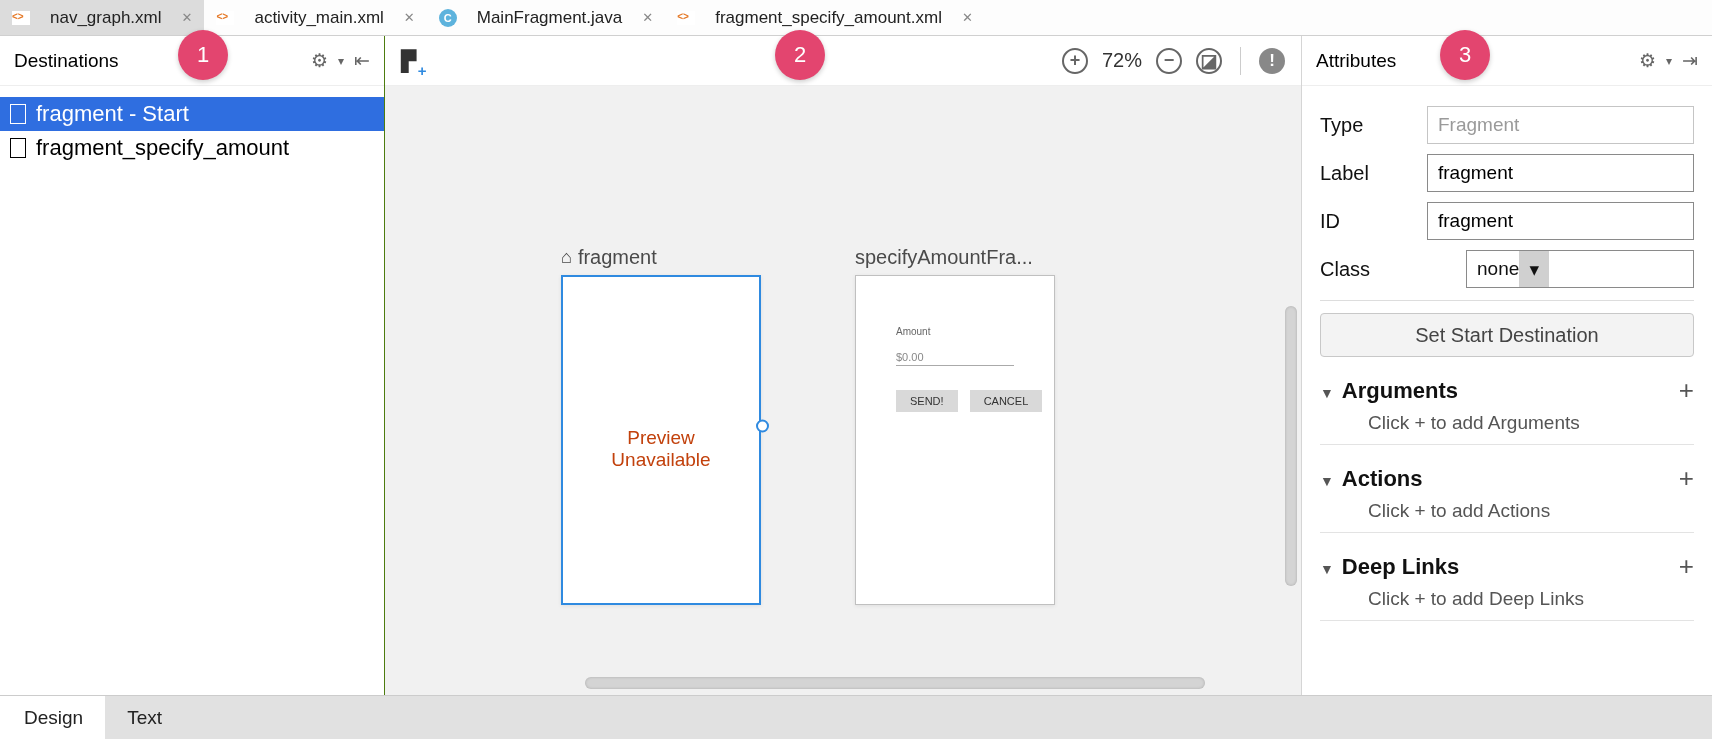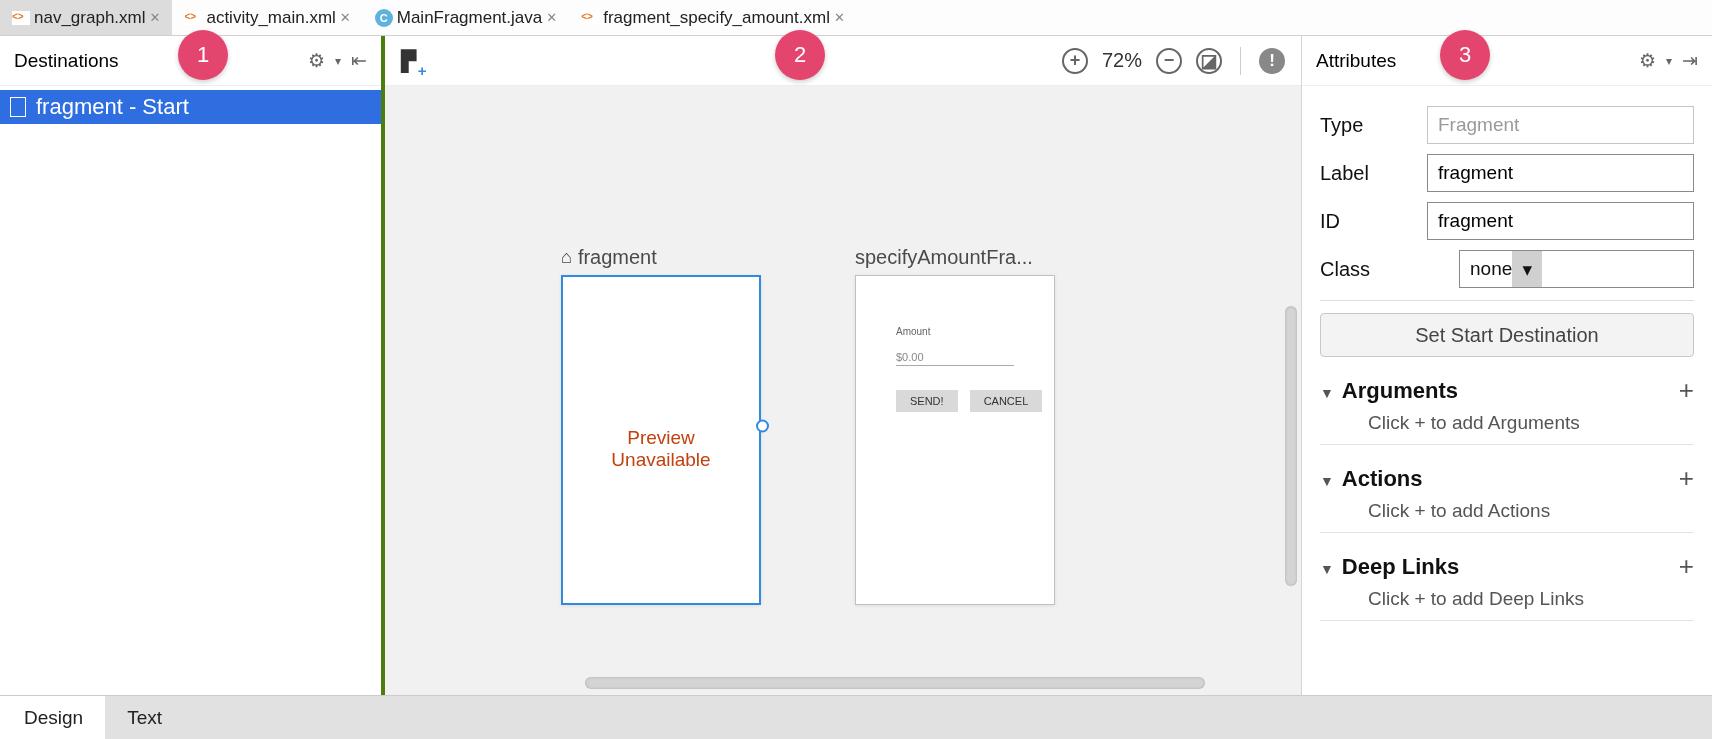--- a/index.html
+++ b/index.html
@@ -1,28 +1,28 @@
 <!DOCTYPE html>
 <html><head>
 <meta charset="utf-8">
 <style>
   * { box-sizing: border-box; margin: 0; padding: 0; }
   html, body { width: 1712px; height: 739px; font-family: -apple-system, "Helvetica Neue", Arial, sans-serif; background: #f0f0f0; overflow: hidden; }
   
   .tab-bar { height: 36px; background: #fdfdfd; display: flex; align-items: stretch; border-bottom: 1px solid #d0d0d0; }
-  .tab { display: flex; align-items: center; padding: 0 12px; font-size: 17px; color: #222; gap: 4px; }
+  .tab { display: flex; align-items: center; padding: 0 12px; font-size: 17px; color: #222; gap: 20px; }
   .tab.active { background: #dcdcdc; }
   .tab .tab-icon { width: 18px; height: 14px; display:inline-block; }
   .tab .close { color:#888; font-size:13px; cursor:pointer; }
   .xml-ic { background: linear-gradient(#fff,#fff); position:relative; }
   .xml-ic::before { content:"<>"; font-size:10px; color:#e57826; font-weight:bold; position:absolute; left:0; top:0; }
   .c-ic { width:18px;height:18px;border-radius:50%;background:#5db3dd;color:#fff; display:flex;align-items:center;justify-content:center;font-size:11px;font-weight:bold;}
   
   .main { display:flex; height: calc(100% - 36px - 44px); }
-  .left  { width: 385px; background:#fff; border-right:4px solid #4d7c0f; display:flex; flex-direction:column; }
+  .left  { width: 385px; background:#fff; border-right:1px solid #4d7c0f; display:flex; flex-direction:column;gap:7px; }
   .center{ flex:1; background:#f1f1f1; position:relative; border-right:1px solid #d5d5d5; display:flex; flex-direction:column;}
   .right { width: 410px; background:#fff; display:flex; flex-direction:column; }
   
   .panel-hdr { height: 50px; display:flex; align-items:center; justify-content:space-between; padding:0 14px; border-bottom:1px solid #eee; font-size:19px;}
   .panel-hdr .tools { display:flex; gap:10px; align-items:center; color:#666;}
   
   .dest-list { padding-top:4px;}
   .dest-item { display:flex; align-items:center; gap:10px; padding:4px 10px; font-size:22px; }
   .dest-item.selected { background:#2f6ee0; color:#fff; }
   .doc-ic { width:16px; height:20px; border:1.5px solid currentColor; display:inline-block; }
@@ -42,21 +42,21 @@
   .frag.selected .handle { width:13px;height:13px;border:2.5px solid #2f8ae0; background:#fff; border-radius:50%; position:absolute; right:-8px; top:50%; transform:translateY(-50%);}
   .preview-text { color:#c2410c; font-size:19px; text-align:center; position:absolute; top:46%; left:0; right:0;}
   .mini-ui { position:absolute; left:40px; right:40px; top:50px; font-size:11px; color:#666;}
   .mini-input { border-bottom:1px solid #aaa; color:#888; margin-top:14px; padding-bottom:2px;}
   .mini-btns { display:flex; gap:12px; margin-top:24px;}
   .mini-btn { background:#d9d9d9; padding:5px 14px; font-size:11px; color:#333;}
   .canvas-scrollbar { position:absolute; bottom:6px; left:200px; width:620px; height:12px; background:#d4d4d4; border-radius:6px; box-shadow:inset 0 0 3px rgba(0,0,0,.2);}
   .canvas-vscroll { position:absolute; right:4px; top:220px; width:12px; height:280px; background:#d4d4d4; border-radius:6px; box-shadow:inset 0 0 3px rgba(0,0,0,.2);}
   
   .attr-body { padding:10px 18px 0 18px; font-size:20px; color:#111;}
-  .attr-row { display:flex; align-items:center; margin:10px 0; gap:9px;}
+  .attr-row { display:flex; align-items:center; margin:10px 0; gap:16px;}
   .attr-row .lbl { width:130px; }
   .attr-row input, .attr-row .sel { flex:1; height:38px; border:1.5px solid #8a8a8a; padding:0 10px; font-size:19px; background:#fff;}
   .attr-row input:disabled { color:#9a9a9a; border-color:#c5c5c5;}
   .sel { display:flex; align-items:center; justify-content:flex-start; background:#f6f6f6;}
   .sel .chev { background:#d0d0d0; width:30px; height:100%; display:flex;align-items:center;justify-content:center; margin-right:-10px;}
   .attr-hr { border:none; border-top:1px solid #ddd; margin:12px 0;}
   .start-btn { width:100%; height:44px; background:#f3f3f3; border:1px solid #c8c8c8; border-radius:4px; font-size:20px; color:#444;}
   .sect { margin-top:14px;}
   .sect-hdr { display:flex; align-items:center; justify-content:space-between; font-size:22px; font-weight:bold; padding:4px 0;}
   .sect-hdr .tri { font-size:14px; color:#555; margin-right:8px; display:inline-block; transform:rotate(0);}
@@ -120,20 +120,24 @@
         <span class="gear"></span>
           <span style="font-size:12px;">▾</span>
         <span class="dock-l"></span>
       </span>
     </div>
     <div class="dest-list">
       <div class="dest-item selected">
         <span class="doc-ic"></span>
         <span>fragment - Start</span>
       </div>
+      <div class="dest-item">
+        <span class="doc-ic"></span>
+        <span>fragment_specify_amount</span>
+      </div>
     </div>
   </div>
 
   <div class="center">
     <div class="ctoolbar">
       <div class="left-tools">
         <span class="flag-plus">▛</span>
       </div>
       <div class="right-tools">
         <span class="circ-btn">+</span>

